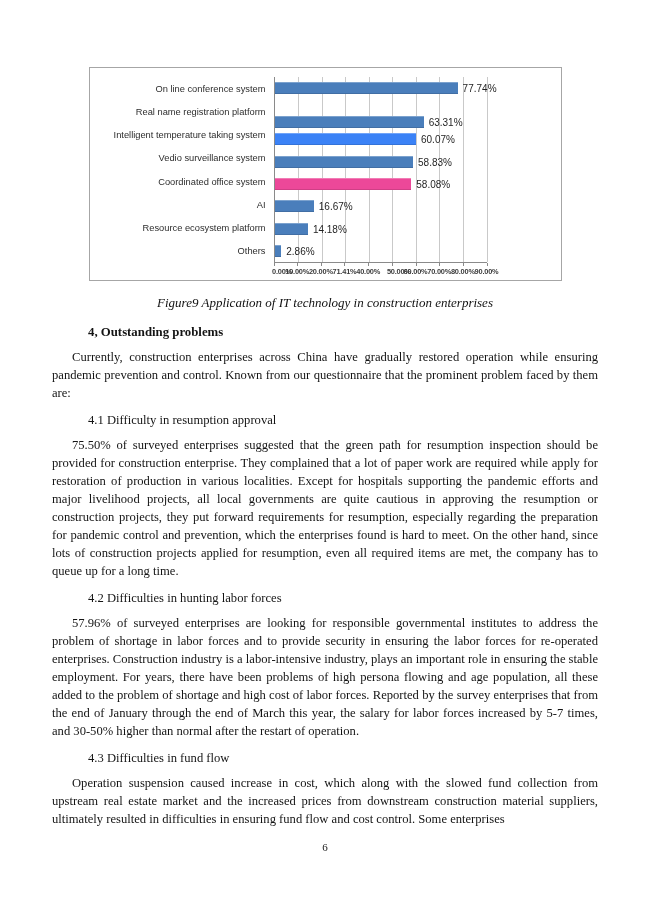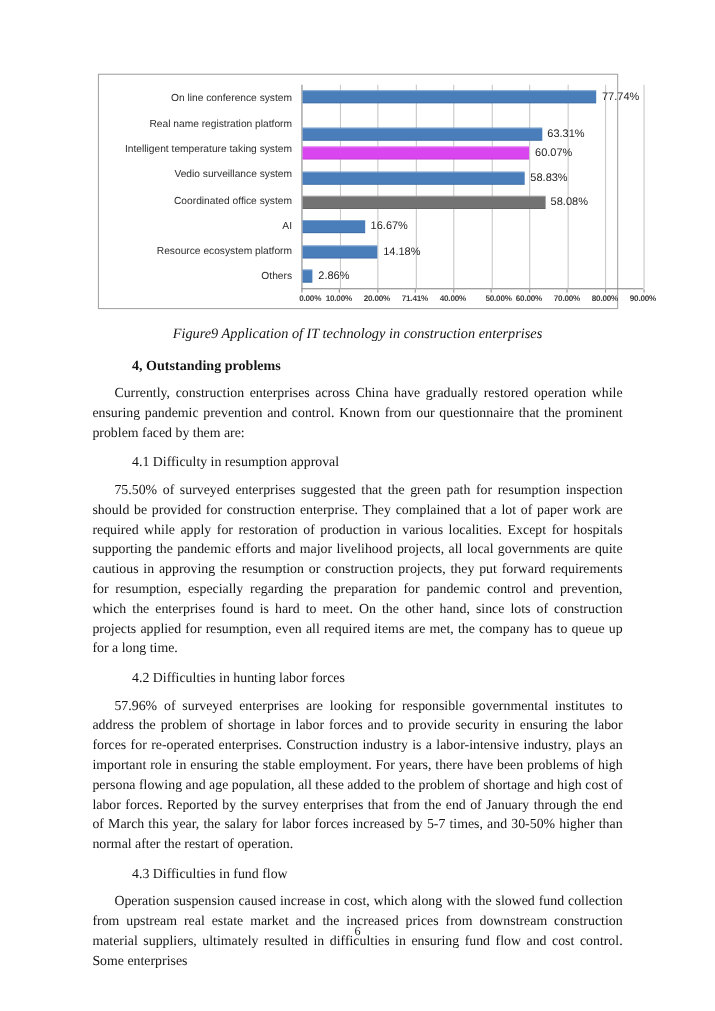--- a/index.html
+++ b/index.html
@@ -17,21 +17,21 @@
   }
   .chart-grid { display:flex; box-sizing:border-box; padding:9px 24px 0 6px; }
   .labels-col {
     width:178px; flex:none; height:186px; box-sizing:border-box;
     display:flex; flex-direction:column; padding-right:8px;
   }
   .cat-label {
     flex:1; display:flex; align-items:center; justify-content:flex-end;
     font-size:9.3px; color:#2d2d2d; white-space:nowrap;
   }
-  .plot-wrap { width:311px; flex:none; }
+  .plot-wrap { width:213px; flex:none; }
   .plot {
     position:relative; height:186px; box-sizing:border-box;
     border-left:1px solid #8a8a8a; border-bottom:1px solid #8a8a8a;
     display:flex; flex-direction:column;
   }
   .gridline { position:absolute; top:0; bottom:0; width:1px; background:#c9c9c9; }
   .bar-row { flex:1; display:flex; align-items:center; position:relative; z-index:1; }
   .bar {
     height:12px; background:#4a7ebb; position:relative;
     box-shadow: inset 0 1px 0 rgba(255,255,255,0.28), inset 0 -1px 0 rgba(0,0,0,0.12);
@@ -46,21 +46,21 @@
     position:absolute; top:4px; transform:translateX(-50%);
     font-size:7.4px; font-weight:700; color:#3c3c3c; white-space:nowrap; letter-spacing:-0.2px;
   }
 
   
   .caption {
     margin:14px 0 0; text-align:center; font-style:italic;
     font-size:13px; color:#111111;
   }
   .content {
-    padding:0 84px; font-size:12.6px; line-height:18px; text-align:justify;
+    padding:0 52px; font-size:12.6px; line-height:18px; text-align:justify;
   }
   .heading { margin:12px 0 0 36px; font-weight:bold; font-size:12.8px; text-align:left; }
   .para    { margin:7px 0 0; text-indent:20px; }
   .subhead { margin:9px 0 0; text-indent:36px; text-align:left; }
   .page-number {
     position:absolute; top:841px; left:0; width:100%;
     text-align:center; font-size:11px; color:#1a1a1a;
   }
 </style>
 </head>
@@ -95,41 +95,41 @@
               <div class="bar" style="width: 86.3778%; background: rgb(74, 126, 187);">
                 <span class="bar-val">77.74%</span>
               </div>
             </div>
             <div class="bar-row">
               <div class="bar" style="width: 70.3444%; background: rgb(74, 126, 187); margin-top: 17px;">
                 <span class="bar-val">63.31%</span>
               </div>
             </div>
             <div class="bar-row">
-              <div class="bar" style="width: 66.7444%; background: #d946ef;">
+              <div class="bar" style="width: 66.7444%; background: #3b82f6;">
                 <span class="bar-val">60.07%</span>
               </div>
             </div>
             <div class="bar-row">
               <div class="bar" style="width: 65.3667%; background: rgb(74, 126, 187);">
                 <span class="bar-val">58.83%</span>
               </div>
             </div>
             <div class="bar-row">
-              <div class="bar" style="width: 64.5333%; background: #737373; padding-left: 21px;">
+              <div class="bar" style="width: 64.5333%; background: #ec4899;">
                 <span class="bar-val">58.08%</span>
               </div>
             </div>
             <div class="bar-row">
               <div class="bar" style="width: 18.5222%; background: rgb(74, 126, 187);">
                 <span class="bar-val">16.67%</span>
               </div>
             </div>
             <div class="bar-row">
-              <div class="bar" style="width: 15.7556%; background: rgb(74, 126, 187); padding-left: 20px;">
+              <div class="bar" style="width: 15.7556%; background: rgb(74, 126, 187);">
                 <span class="bar-val">14.18%</span>
               </div>
             </div>
             <div class="bar-row">
               <div class="bar" style="width: 3.17778%; background: rgb(74, 126, 187);">
                 <span class="bar-val">2.86%</span>
               </div>
             </div>
           </div>
         <div class="xaxis">

